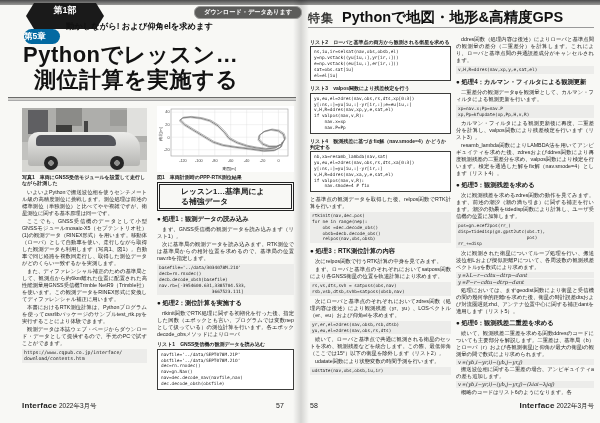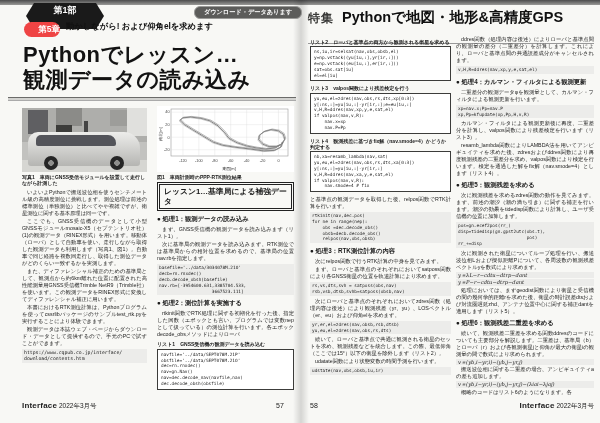--- a/index.html
+++ b/index.html
@@ -3,45 +3,45 @@
 <meta charset="utf-8">
 <style>
   html,body{margin:0;padding:0;}
   body{font-family:"Liberation Sans",sans-serif;background:#d8d8d5;}
   #spread{position:relative;width:600px;height:423px;background:#f8f8f5;overflow:hidden;color:#1b1b1b;}
   .topband{position:absolute;left:0;top:0;width:600px;height:5px;background:linear-gradient(#4c4c4c,#9a9a98);}
   .gutter{position:absolute;left:293px;top:0;width:16px;height:423px;background:linear-gradient(90deg,rgba(0,0,0,0),rgba(0,0,0,0.14),rgba(0,0,0,0));}
   
   .ribbon{position:absolute;left:26px;top:3px;width:78px;height:26px;background:#1a1a1a;color:#fff;font-size:9px;font-weight:bold;line-height:15px;text-align:center;clip-path:polygon(8px 0,calc(100% - 8px) 0,100% 50%,calc(100% - 8px) 100%,8px 100%,0 50%);}
   .dlbadge{position:absolute;left:194px;top:6px;width:106px;height:11px;background:#5c5c5a;border:1px solid #9a9a98;border-radius:6px;color:#fff;font-size:6.2px;line-height:10px;text-align:center;font-weight:bold;}
-  .chapter{position:absolute;left:24px;top:22px;width:36px;height:15px;background:#ef4444;border-radius:8px;color:#fff;font-size:8.5px;font-weight:bold;line-height:15px;text-align:right;}
+  .chapter{position:absolute;left:24px;top:29px;width:36px;height:15px;background:#0369a1;border-radius:8px;color:#fff;font-size:8.5px;font-weight:bold;line-height:15px;text-align:left;}
   .subtitle{position:absolute;left:66px;top:21px;font-size:8.3px;font-weight:bold;line-height:10.5px;color:#111;}
-  .title{position:absolute;left:23px;top:42px;margin:0;font-size:22px;line-height:25px;font-weight:900;letter-spacing:0.5px;color:#121212;}
+  .title{position:absolute;left:23px;top:42px;margin:0;font-size:22px;line-height:25px;font-weight:900;letter-spacing:0.5px;color:#121212;text-align:right;}
   .author{position:absolute;left:180px;top:84px;width:116px;text-align:right;font-size:7.5px;font-weight:bold;}
   .hrule{position:absolute;left:8px;top:97px;width:288px;height:2px;background:#d2d2cf;border-top:1.5px solid #6b6b69;border-bottom:1px solid #aaa;}
   
-  .rheader{position:absolute;left:308px;top:8px;width:286px;border-bottom:1.5px solid #999;padding-bottom:16px;}
+  .rheader{position:absolute;left:308px;top:8px;width:286px;border-bottom:1.5px solid #999;padding-bottom:0;}
   .flabel{font-size:12px;font-weight:900;color:#3a3a38;letter-spacing:1px;}
   .ftitle{font-size:14.5px;font-weight:900;color:#101010;margin-left:8px;}
   
   .col{position:absolute;overflow:hidden;}
   #lcol1{left:22px;top:108px;width:125px;height:288px;}
   #lcol2{left:157px;top:106px;width:137px;height:292px;}
   #rcol1{left:310px;top:36px;width:141px;height:360px;}
   #rcol2{left:456px;top:36px;width:138px;height:360px;}
   .p{font-size:5.3px;line-height:7px;text-align:justify;margin:0 0 1px;}
   .ind{text-indent:5px;}
   .h{font-size:6.3px;font-weight:bold;margin:4px 0 2px;}
   .code{font-family:"DejaVu Sans Mono",monospace;font-size:4.4px;line-height:5.8px;background:#ececе9;background:#ececea;padding:1px 2px;white-space:pre;margin:2px 0;color:#222;}
   .listing{border:1px solid #3c3c3a;background:#fff;padding:2px 3px;margin:1px 0 4px;}
   .listing .code{background:#fff;margin:0;padding:0;}
   .ltitle{font-size:5px;font-weight:bold;margin:3px 0 1px;line-height:6.4px;}
   .math{font-family:"DejaVu Serif",serif;font-style:italic;font-size:5.2px;line-height:6.5px;background:#ececea;padding:0 2px;margin:1px 0;}
   .cap{font-size:5px;font-weight:bold;line-height:6.4px;margin:2px 0;}
-  .lessonbox{border:3px double #222;padding:2px 4px;margin:1px 0 3px;font-size:7.8px;font-weight:900;line-height:9.5px;}
+  .lessonbox{border:3px double #222;padding:2px 21px;margin:1px 0 3px;font-size:7.8px;font-weight:900;line-height:9.5px;}
   .urlbox{font-family:"DejaVu Sans Mono",monospace;font-size:4.8px;line-height:6.2px;background:#ececea;padding:1px 2px;white-space:pre;margin:2px 0;}
   
   .photo{position:relative;width:125px;height:64px;background:#c2c2bf;overflow:hidden;}
   .ph-building{position:absolute;left:0;top:0;width:100%;height:34px;background:#aeaeab;}
   .ph-win1{position:absolute;left:6px;top:2px;width:20px;height:24px;background:#5f5f62;}
   .ph-win2{position:absolute;left:34px;top:0;width:26px;height:18px;background:#8b8b88;}
   .ph-win3{position:absolute;left:88px;top:2px;width:30px;height:16px;background:#9d9d9a;}
   .ph-sky{position:absolute;right:0;top:0;width:20px;height:28px;background:#e0e0dd;}
   .ph-ground{position:absolute;left:0;bottom:0;width:100%;height:12px;background:#d6d6d2;}
   .ph-car{position:absolute;left:6px;bottom:6px;width:112px;height:34px;background:linear-gradient(#ededeb,#b5b5b2);border-radius:10px 16px 3px 3px;}
@@ -66,21 +66,21 @@
   <div class="gutter"></div>
 
   <div class="ribbon">第1部</div>
   <div class="dlbadge">ダウンロード・データあります</div>
   <div class="chapter">第5章</div>
   <div class="subtitle">
     <div>動かしながら! および仰角elを求めます</div>
   </div>
   <h1 class="title">
     <div>Pythonでレッスン…</div>
-    <div>観測データの読み込み</div>
+    <div>測位計算を実施する</div>
   </h1>
   <div class="hrule"></div>
 
   <div class="rheader">
     <span class="flabel">特集</span><span class="ftitle">Pythonで地図・地形&amp;高精度GPS</span>
   </div>
 
   <div class="col" id="lcol1">
     <div class="photo">
       <div class="ph-building"></div>

